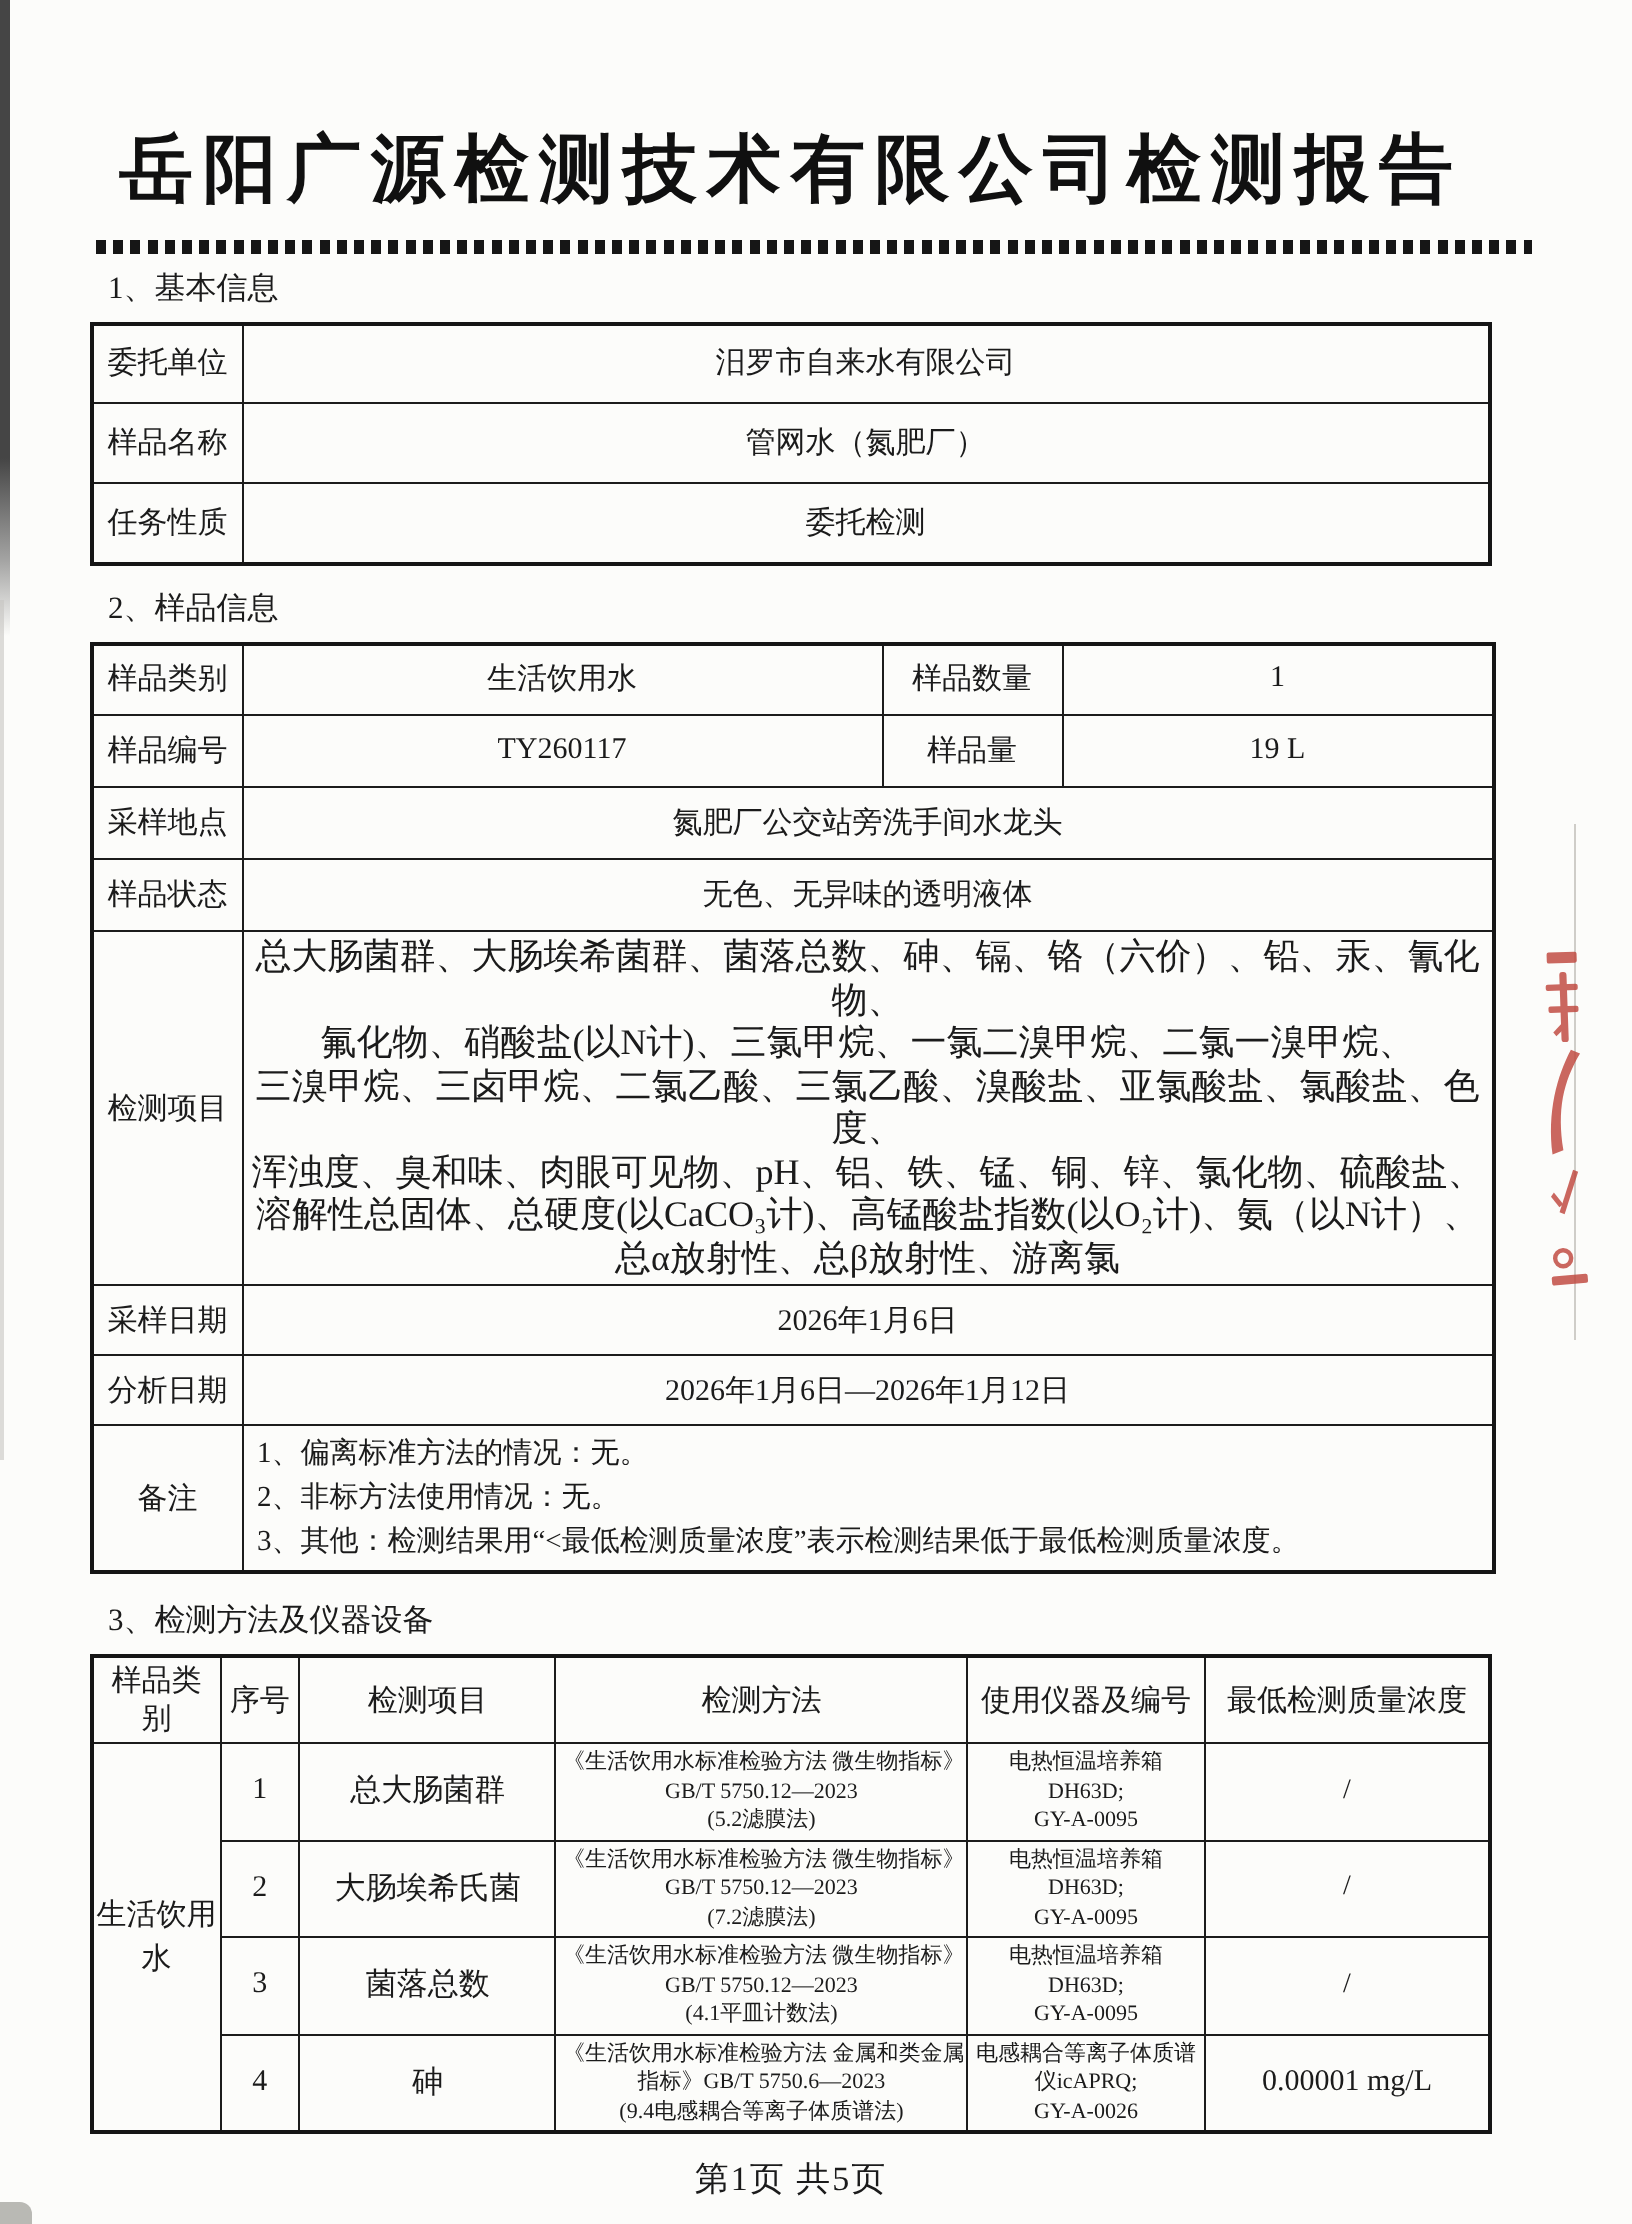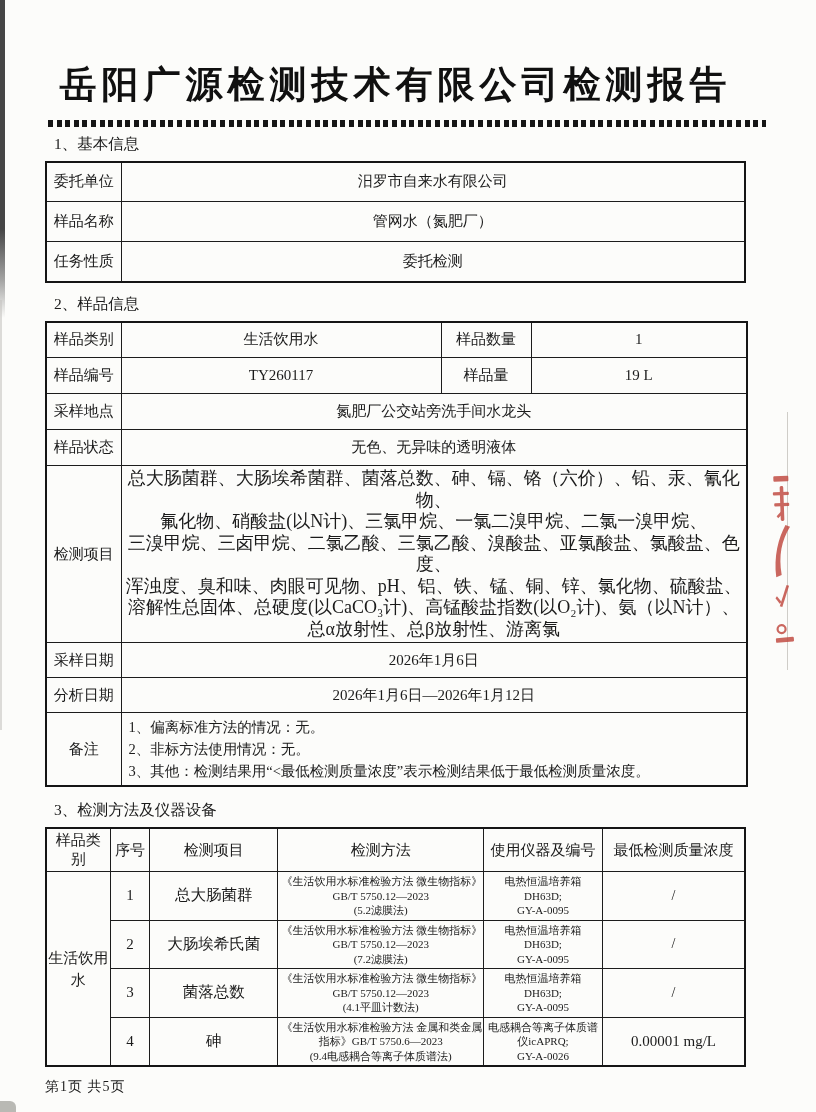--- a/index.html
+++ b/index.html
@@ -58,21 +58,21 @@
   .t3 .c-method{ width:202px; }
   .t3 .c-instr{ width:117px; }
   .t3 .c-limit{ width:140px; }
   .t3 .r-data td{ height:46px; }
   .cat-cell{ font-size:15px; line-height:22px; padding:0 1px; word-break:break-all; }
   .small-line{ font-size:11px; line-height:14.5px; white-space:nowrap; }
   .item-name{ font-size:15.5px; }
   .limit-slash{ font-size:14px; }
   .limit-val{ font-size:15px; }
 
-  .page-footer{ margin-top:11px; font-size:14px; letter-spacing:1px; }
+  .page-footer{ margin-top:11px; text-align:center; font-size:17px; letter-spacing:1px; }
 
   .stamp-wrap{ position:absolute; left:752px; top:450px; width:64px; height:210px; pointer-events:none; }
 </style>
 </head>
 <body>
 
 <div class="page">
 
   <div class="edge-band-left"></div>
   <div class="edge-line-left"></div>

